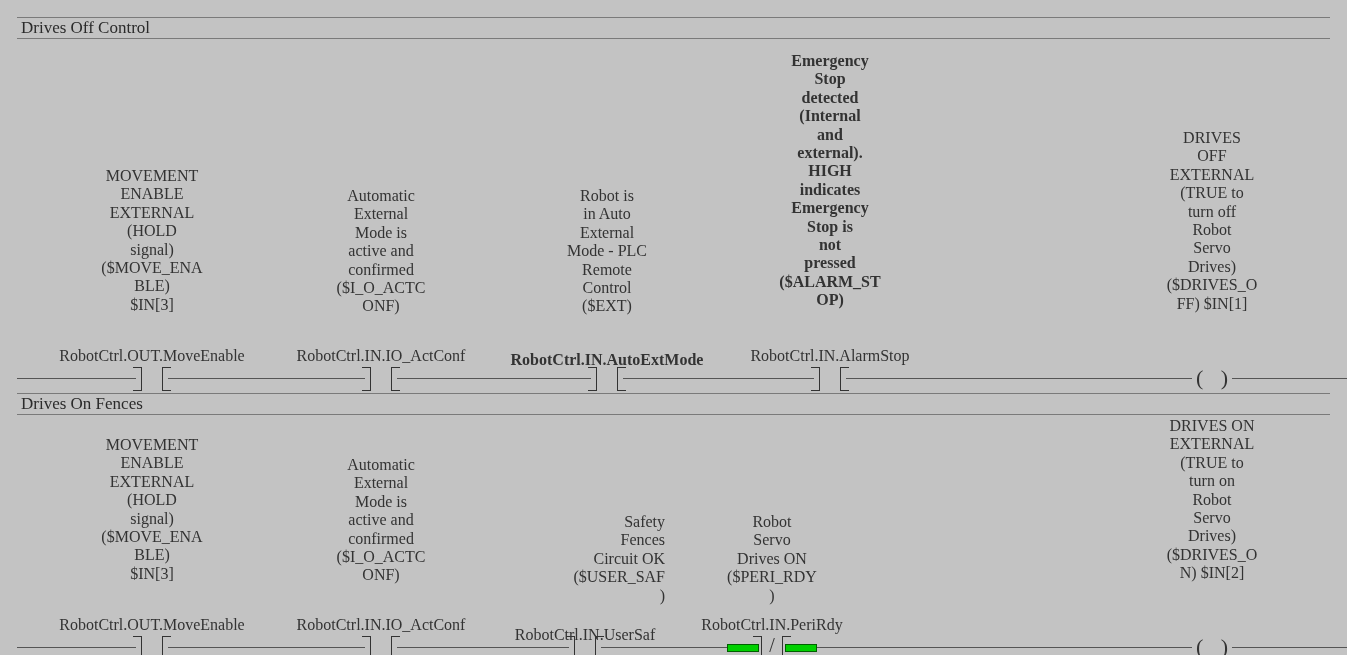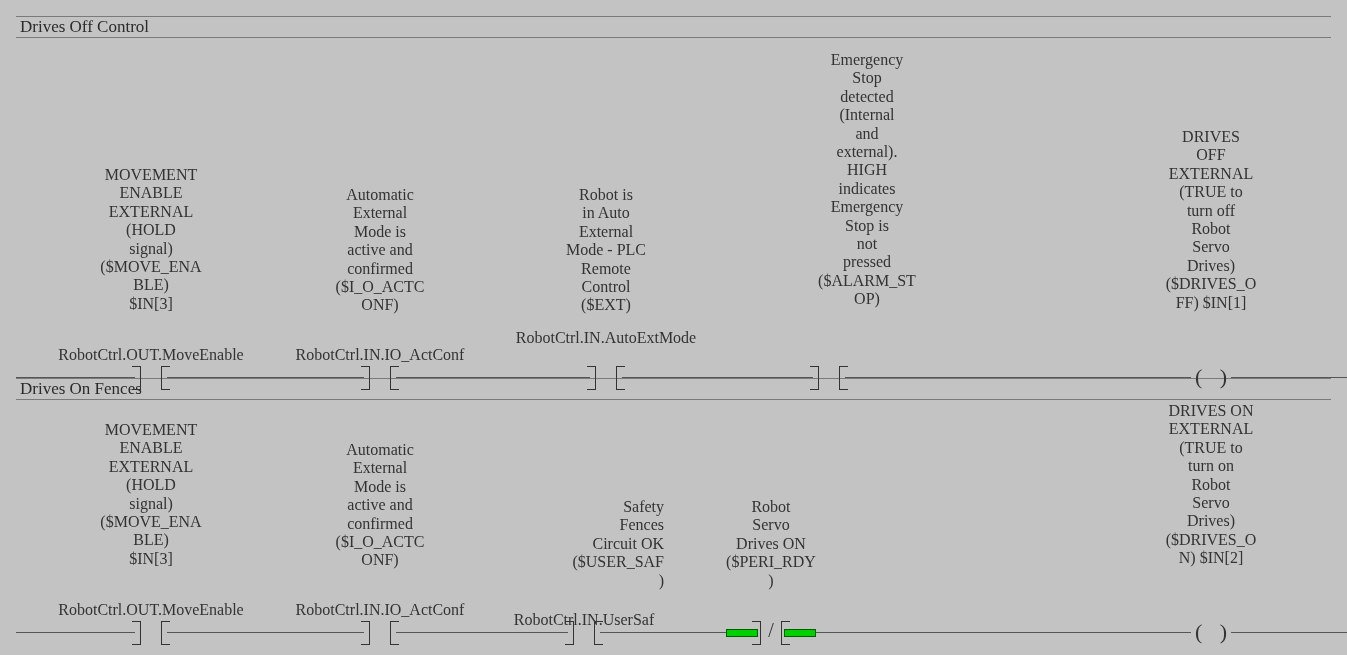--- a/index.html
+++ b/index.html
@@ -7,22 +7,22 @@
     padding: 0;
     width: 1347px;
     height: 655px;
     background: #c3c3c3;
     font-family: "Times New Roman", Times, serif;
     font-size: 16px;
     color: #333333;
     overflow: hidden;
   }
   .rung-section {
-    margin: 12px;
-    padding: 4px;
+    margin: 0;
+    padding: 17px;
   }
   .rung-title-bar {
     border-top: 1px solid #7a7a7a;
     border-bottom: 1px solid #7a7a7a;
     font-size: 17px;
     color: #2b2b2b;
     padding: 0 4px;
     line-height: 20px;
   }
   .rung-body {
@@ -126,36 +126,37 @@
 ONF)</div>
         <div class="element tag" style="left: 214px; width: 300px; top: 308px;">RobotCtrl.IN.IO_ActConf</div>
         <div class="symbol xic" style="left: 339px; top: 328px;"></div>
         <div class="element comment" style="left: 510px; width: 160px; top: 148px;">Robot is
 in Auto
 External
 Mode - PLC
 Remote
 Control
 ($EXT)</div>
-        <div class="element tag" style="left: 440px; width: 300px; top: 291px;">RobotCtrl.IN.AutoExtMode</div>
+        <div class="element tag" style="left: 440px; width: 300px; top: 312px; font-weight: bold;">RobotCtrl.IN.AutoExtMode</div>
         <div class="symbol xic" style="left: 565px; top: 328px;"></div>
-        <div class="element comment" style="left: 771px; width: 160px; top: 13px;">Emergency
+        <div class="element comment" style="left: 733px; width: 160px; top: 13px; font-weight: bold;">Emergency
 Stop
 detected
 (Internal
 and
 external).
 HIGH
 indicates
 Emergency
 Stop is
 not
 pressed
 ($ALARM_ST
 OP)</div>
+        <div class="element tag" style="left: 663px; width: 300px; top: 308px;">RobotCtrl.IN.AlarmStop</div>
         <div class="symbol xic" style="left: 788px; top: 328px;"></div>
         <div class="element comment" style="left: 1115px; width: 160px; top: 90px;">DRIVES
 OFF
 EXTERNAL
 (TRUE to
 turn off
 Robot
 Servo
 Drives)
 ($DRIVES_O
@@ -199,20 +200,21 @@
 Circuit OK
 ($USER_SAF
 )</div>
         <div class="element tag" style="left: 418px; width: 300px; top: 211px;">RobotCtrl.IN.UserSaf</div>
         <div class="symbol xic" style="left: 543px; top: 221px;"></div>
         <div class="element comment" style="left: 665px; width: 180px; top: 98px;">Robot
 Servo
 Drives ON
 ($PERI_RDY
 )</div>
+        <div class="element tag" style="left: 605px; width: 300px; top: 201px;">RobotCtrl.IN.PeriRdy</div>
         <div class="symbol xio" style="left: 730px; top: 221px;">
           <span class="slash">/</span>
         </div>
         <div class="energized-bar" style="left: 710px; top: 229px; width: 30px;"></div>
         <div class="energized-bar" style="left: 768px; top: 229px; width: 30px;"></div>
         <div class="element comment" style="left: 1110px; width: 170px; top: 2px;">DRIVES ON
 EXTERNAL
 (TRUE to
 turn on
 Robot

